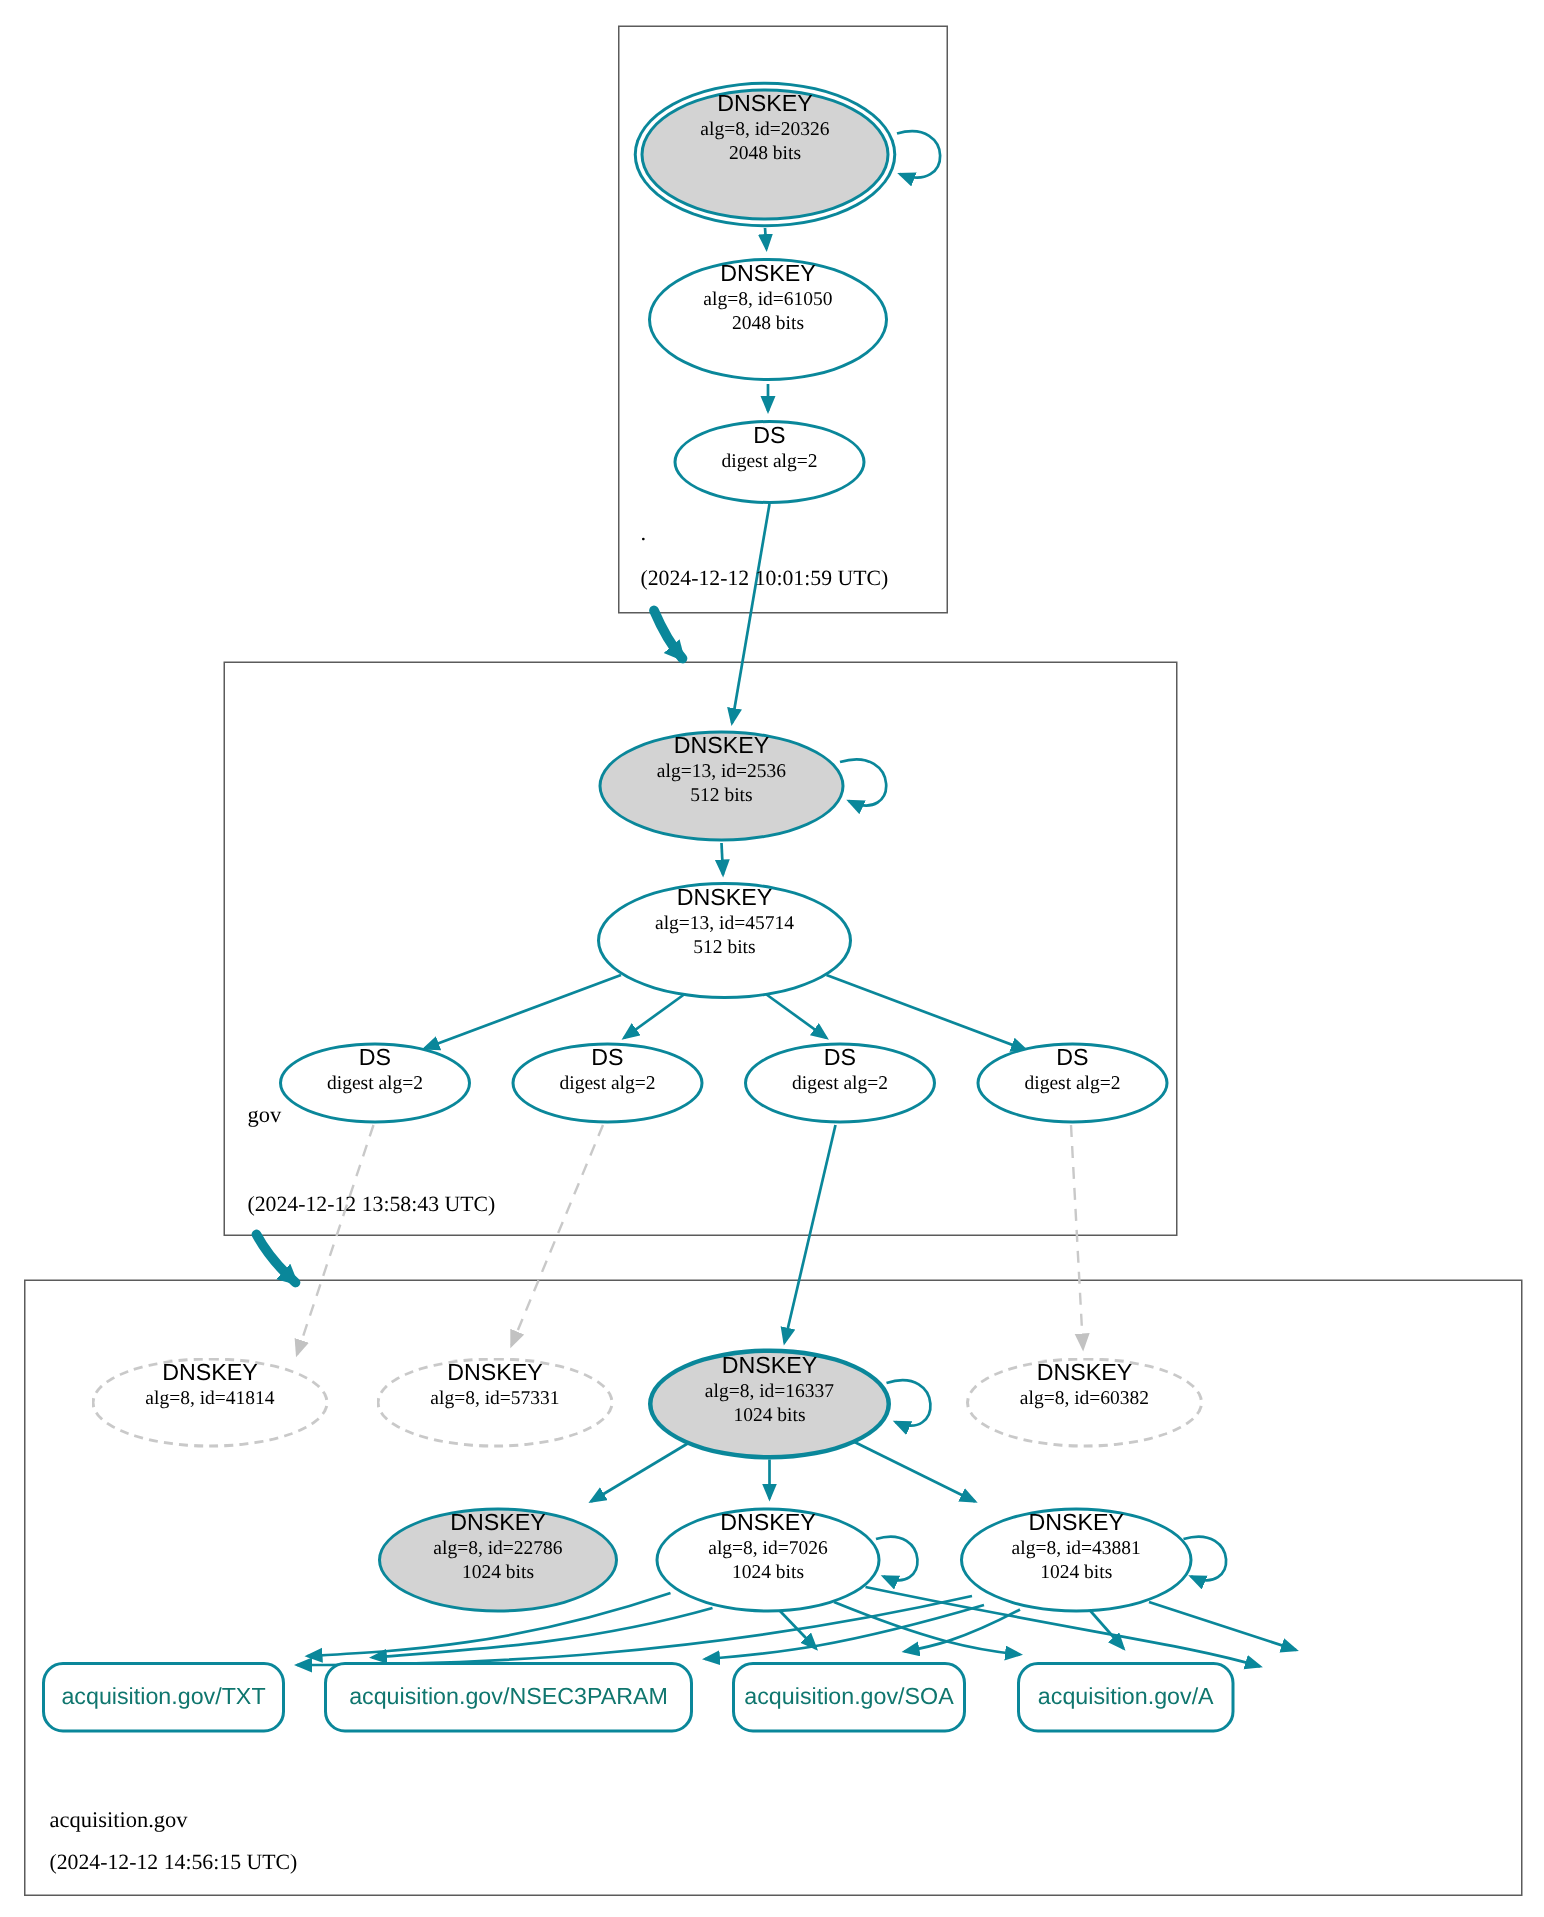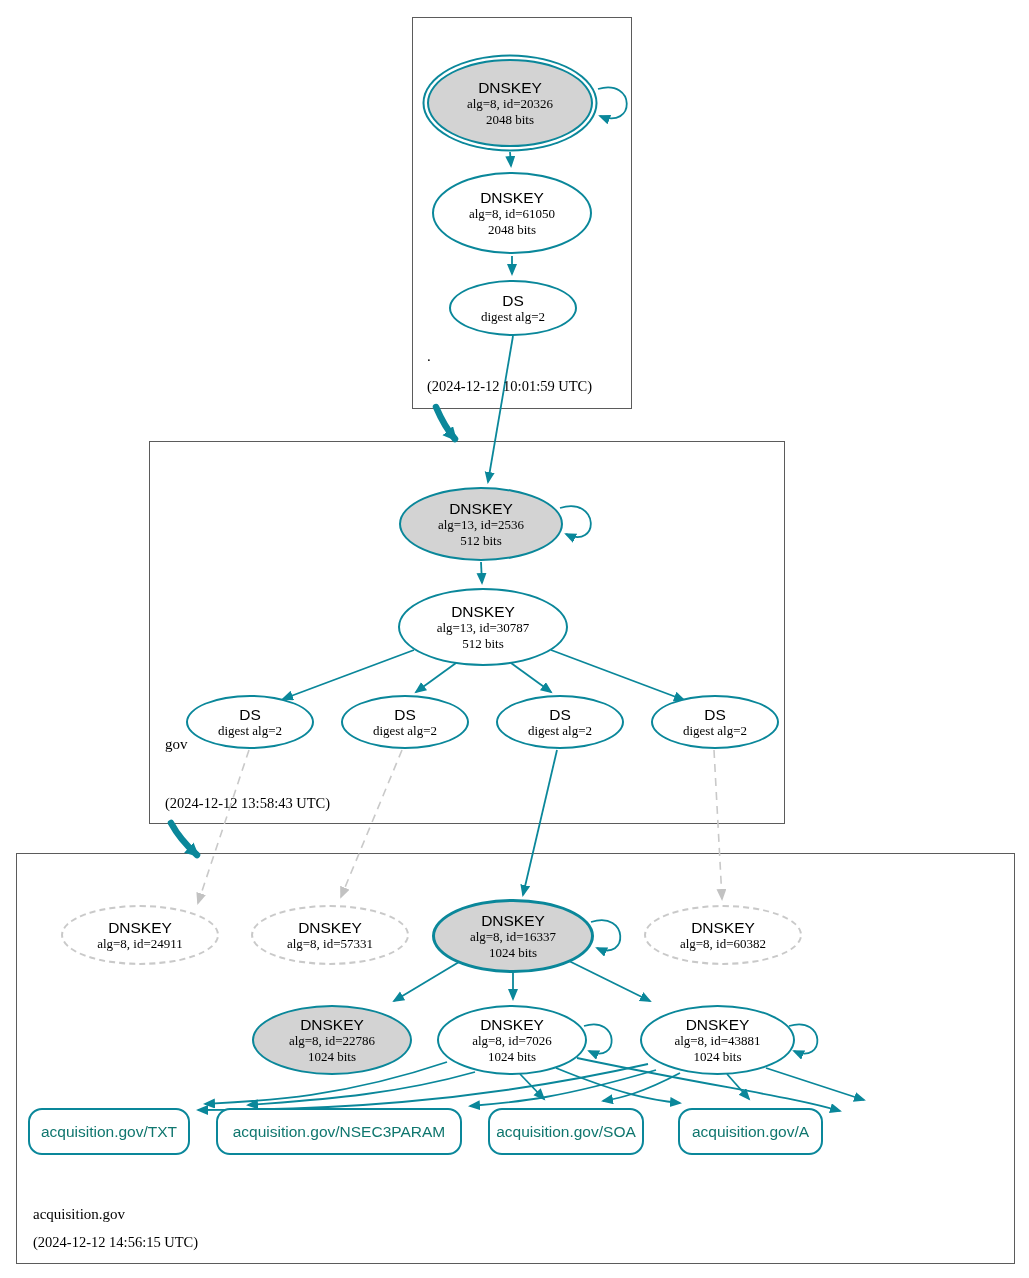--- a/index.html
+++ b/index.html
@@ -5,21 +5,21 @@
   html,body{margin:0;padding:0;background:#ffffff;}
   #canvas{
     position:relative;width:1029px;height:1278px;background:#ffffff;
     font-family:"Liberation Sans",sans-serif;overflow:hidden;
   }
   .zonebox{position:absolute;border:1px solid #5b5b5b;background:#ffffff;z-index:1;}
   #edges{position:absolute;left:0;top:0;z-index:2;}
   .node{
     position:absolute;z-index:3;box-sizing:border-box;
     border:2px solid #0a879a;border-radius:50%;background:#ffffff;
-    display:flex;flex-direction:column;align-items:center;justify-content:center;
+    display:flex;flex-direction:column;align-items:center;justify-content:flex-start;
     text-align:center;color:#000;
   }
   .node .ntype{font-family:"Liberation Sans",sans-serif;font-size:15.5px;line-height:1.12;}
   .node .ndetail,.node .nbits{font-family:"Liberation Serif",serif;font-size:13px;line-height:1.18;}
   .sep{background:#d3d3d3;}
   .dashed{border:2px dashed #c9c9c9;}
   .double{box-shadow:0 0 0 2.5px #ffffff,0 0 0 4.5px #0a879a;}
   .bold-border{border-width:3px;}
   .rrset{
     position:absolute;z-index:3;box-sizing:border-box;
@@ -105,21 +105,21 @@
   <div class="zlabel" style="left:427px;top:348px;">.</div>
   <div class="zts" style="left:427px;top:378px;">(2024-12-12 10:01:59 UTC)</div>
 
   <div class="node sep" style="left:399px;top:487px;width:164px;height:74px;">
     <span class="ntype">DNSKEY</span>
     <span class="ndetail">alg=13, id=2536</span>
     <span class="nbits">512 bits</span>
   </div>
   <div class="node" style="left:398px;top:588px;width:170px;height:78px;">
     <span class="ntype">DNSKEY</span>
-    <span class="ndetail">alg=13, id=30787</span>
+    <span class="ndetail">alg=13, id=45714</span>
     <span class="nbits">512 bits</span>
   </div>
   <div class="node" style="left:186px;top:695px;width:128px;height:54px;">
     <span class="ntype">DS</span>
     <span class="ndetail">digest alg=2</span>
   </div>
   <div class="node" style="left:341px;top:695px;width:128px;height:54px;">
     <span class="ntype">DS</span>
     <span class="ndetail">digest alg=2</span>
   </div>
@@ -129,21 +129,21 @@
   </div>
   <div class="node" style="left:651px;top:695px;width:128px;height:54px;">
     <span class="ntype">DS</span>
     <span class="ndetail">digest alg=2</span>
   </div>
   <div class="zlabel" style="left:165px;top:736px;">gov</div>
   <div class="zts" style="left:165px;top:795px;text-align:center;">(2024-12-12 13:58:43 UTC)</div>
 
   <div class="node dashed" style="left:61px;top:905px;width:158px;height:60px;">
     <span class="ntype">DNSKEY</span>
-    <span class="ndetail">alg=8, id=24911</span>
+    <span class="ndetail">alg=8, id=41814</span>
   </div>
   <div class="node dashed" style="left:251px;top:905px;width:158px;height:60px;">
     <span class="ntype">DNSKEY</span>
     <span class="ndetail">alg=8, id=57331</span>
   </div>
   <div class="node sep bold-border" style="left:432px;top:899px;width:162px;height:74px;">
     <span class="ntype">DNSKEY</span>
     <span class="ndetail">alg=8, id=16337</span>
     <span class="nbits">1024 bits</span>
   </div>

